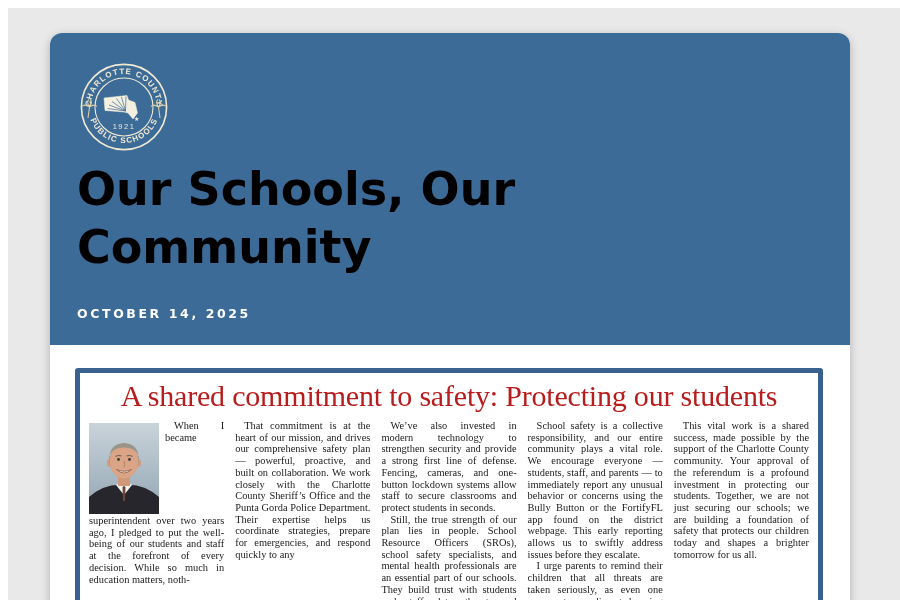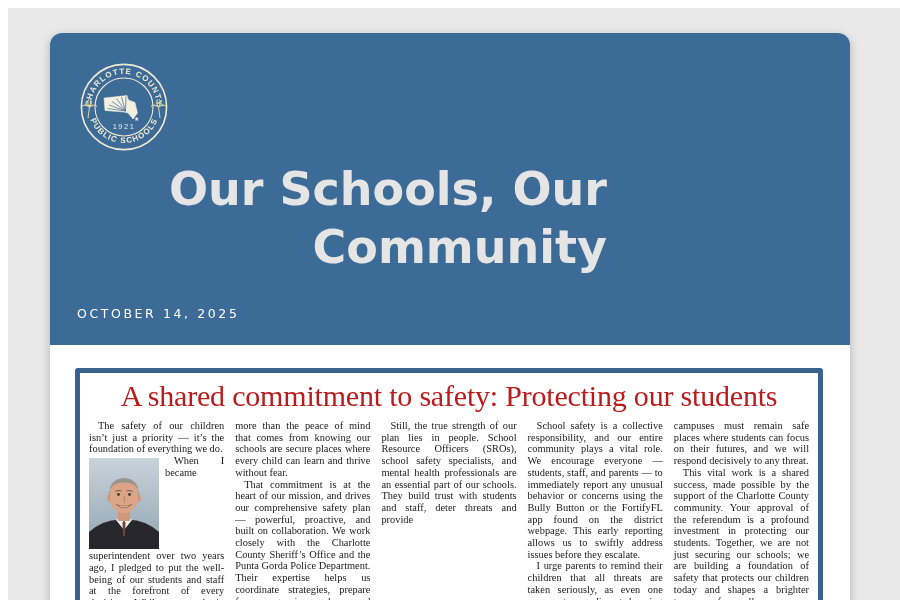--- a/index.html
+++ b/index.html
@@ -11,27 +11,26 @@
   .card {
     position:absolute; left:50px; top:33px; width:800px; height:720px;
     background:#ffffff; border-radius:12px; overflow:hidden;
     box-shadow:0 3px 10px rgba(0,0,0,0.25);
   }
 
   
   .masthead { height:312px; background:#3d6b98; padding:30px 40px 0 27px; position:relative; }
   .logo { display:block; margin-left:3px; }
   .masthead h1 {
-    font-family:"DejaVu Sans", sans-serif; font-weight:bold; color:#e5e5e5;
+    font-family:"DejaVu Sans", sans-serif; font-weight:bold; color:#000000;
     font-size:46px; line-height:58px; max-width:530px; margin-top:9px;
     letter-spacing:0;
-    text-align:right;
   }
   .issue-date {
-    font-family:"DejaVu Sans", sans-serif; font-weight:normal; color:#ffffff;
+    font-family:"DejaVu Sans", sans-serif; font-weight:bold; color:#ffffff;
     font-size:12.5px; letter-spacing:2.6px; margin-top:30px;
   }
 
   
   .article-box {
     margin:23px 27px 0 25px; background:#ffffff;
     border:5px solid #386190; border-radius:3px;
     padding:4px 9px 18px 9px; height:420px; overflow:hidden;
   }
   .headline {
@@ -95,21 +94,20 @@
     <h1>Our Schools, Our Community</h1>
     <div class="issue-date">OCTOBER 14, 2025</div>
   </div>
 
   <div class="article-box">
     <div class="headline">A shared commitment to safety: Protecting our students</div>
 
     <div class="columns">
 
       <div class="col">
-        <p>The safety of our children isn’t just a priority — it’s the foundation of everything we do.</p>
         <div>
           <figure class="portrait">
             <svg viewBox="0 0 70 91">
               <defs>
                 <linearGradient id="pbg" x1="0" y1="0" x2="0" y2="1">
                   <stop offset="0" stop-color="#c9d3da"></stop>
                   <stop offset="1" stop-color="#92a5b3"></stop>
                 </linearGradient>
               </defs>
               <rect width="70" height="91" fill="url(#pbg)"></rect>
@@ -136,33 +134,32 @@
 
               <path d="M35,38 q1.4,4 0,6.5" stroke="#b98063" stroke-width="1" fill="none"></path>
               <path d="M27.5,46.5 Q35,53.5 42.5,46.5 Q35,50 27.5,46.5 Z" fill="#f6f4f0" stroke="#8c5a44" stroke-width="0.8"></path>
             </svg>
           </figure>
           <p>When I became superintendent over two years ago, I pledged to put the well-being of our students and staff at the forefront of every decision. While so much in education matters, noth-</p>
         </div>
       </div>
 
       <div class="col">
-        <p class="cont">more than the peace of mind that comes from knowing our schools are secure places where every child can learn and thrive without fear.</p>
         <p>That commitment is at the heart of our mission, and drives our comprehensive safety plan — powerful, proactive, and built on collaboration. We work closely with the Charlotte County Sheriff’s Office and the Punta Gorda Police Department. Their expertise helps us coordinate strategies, prepare for emergencies, and respond quickly to any</p>
       </div>
 
       <div class="col">
+        <p>We’ve also invested in modern technology to strengthen security and provide a strong first line of defense. Fencing, cameras, and one-button lockdown systems allow staff to secure classrooms and protect students in seconds.</p>
         <p>Still, the true strength of our plan lies in people. School Resource Officers (SROs), school safety specialists, and mental health professionals are an essential part of our schools. They build trust with students and staff, deter threats and provide</p>
       </div>
 
       <div class="col">
         <p>School safety is a collective responsibility, and our entire community plays a vital role. We encourage everyone — students, staff, and parents — to immediately report any unusual behavior or concerns using the Bully Button or the FortifyFL app found on the district webpage. This early reporting allows us to swiftly address issues before they escalate.</p>
         <p>I urge parents to remind their children that all threats are taken seriously, as even one comment can disrupt learning and</p>
       </div>
 
       <div class="col">
-        <p class="cont">campuses must remain safe places where students can focus on their futures, and we will respond decisively to any threat.</p>
         <p>This vital work is a shared success, made possible by the support of the Charlotte County community. Your approval of the referendum is a profound investment in protecting our students. Together, we are not just securing our schools; we are building a foundation of safety that protects our children today and shapes a brighter tomorrow for us all.</p>
       </div>
 
     </div>
   </div>
 </div>
 
 </body></html>

